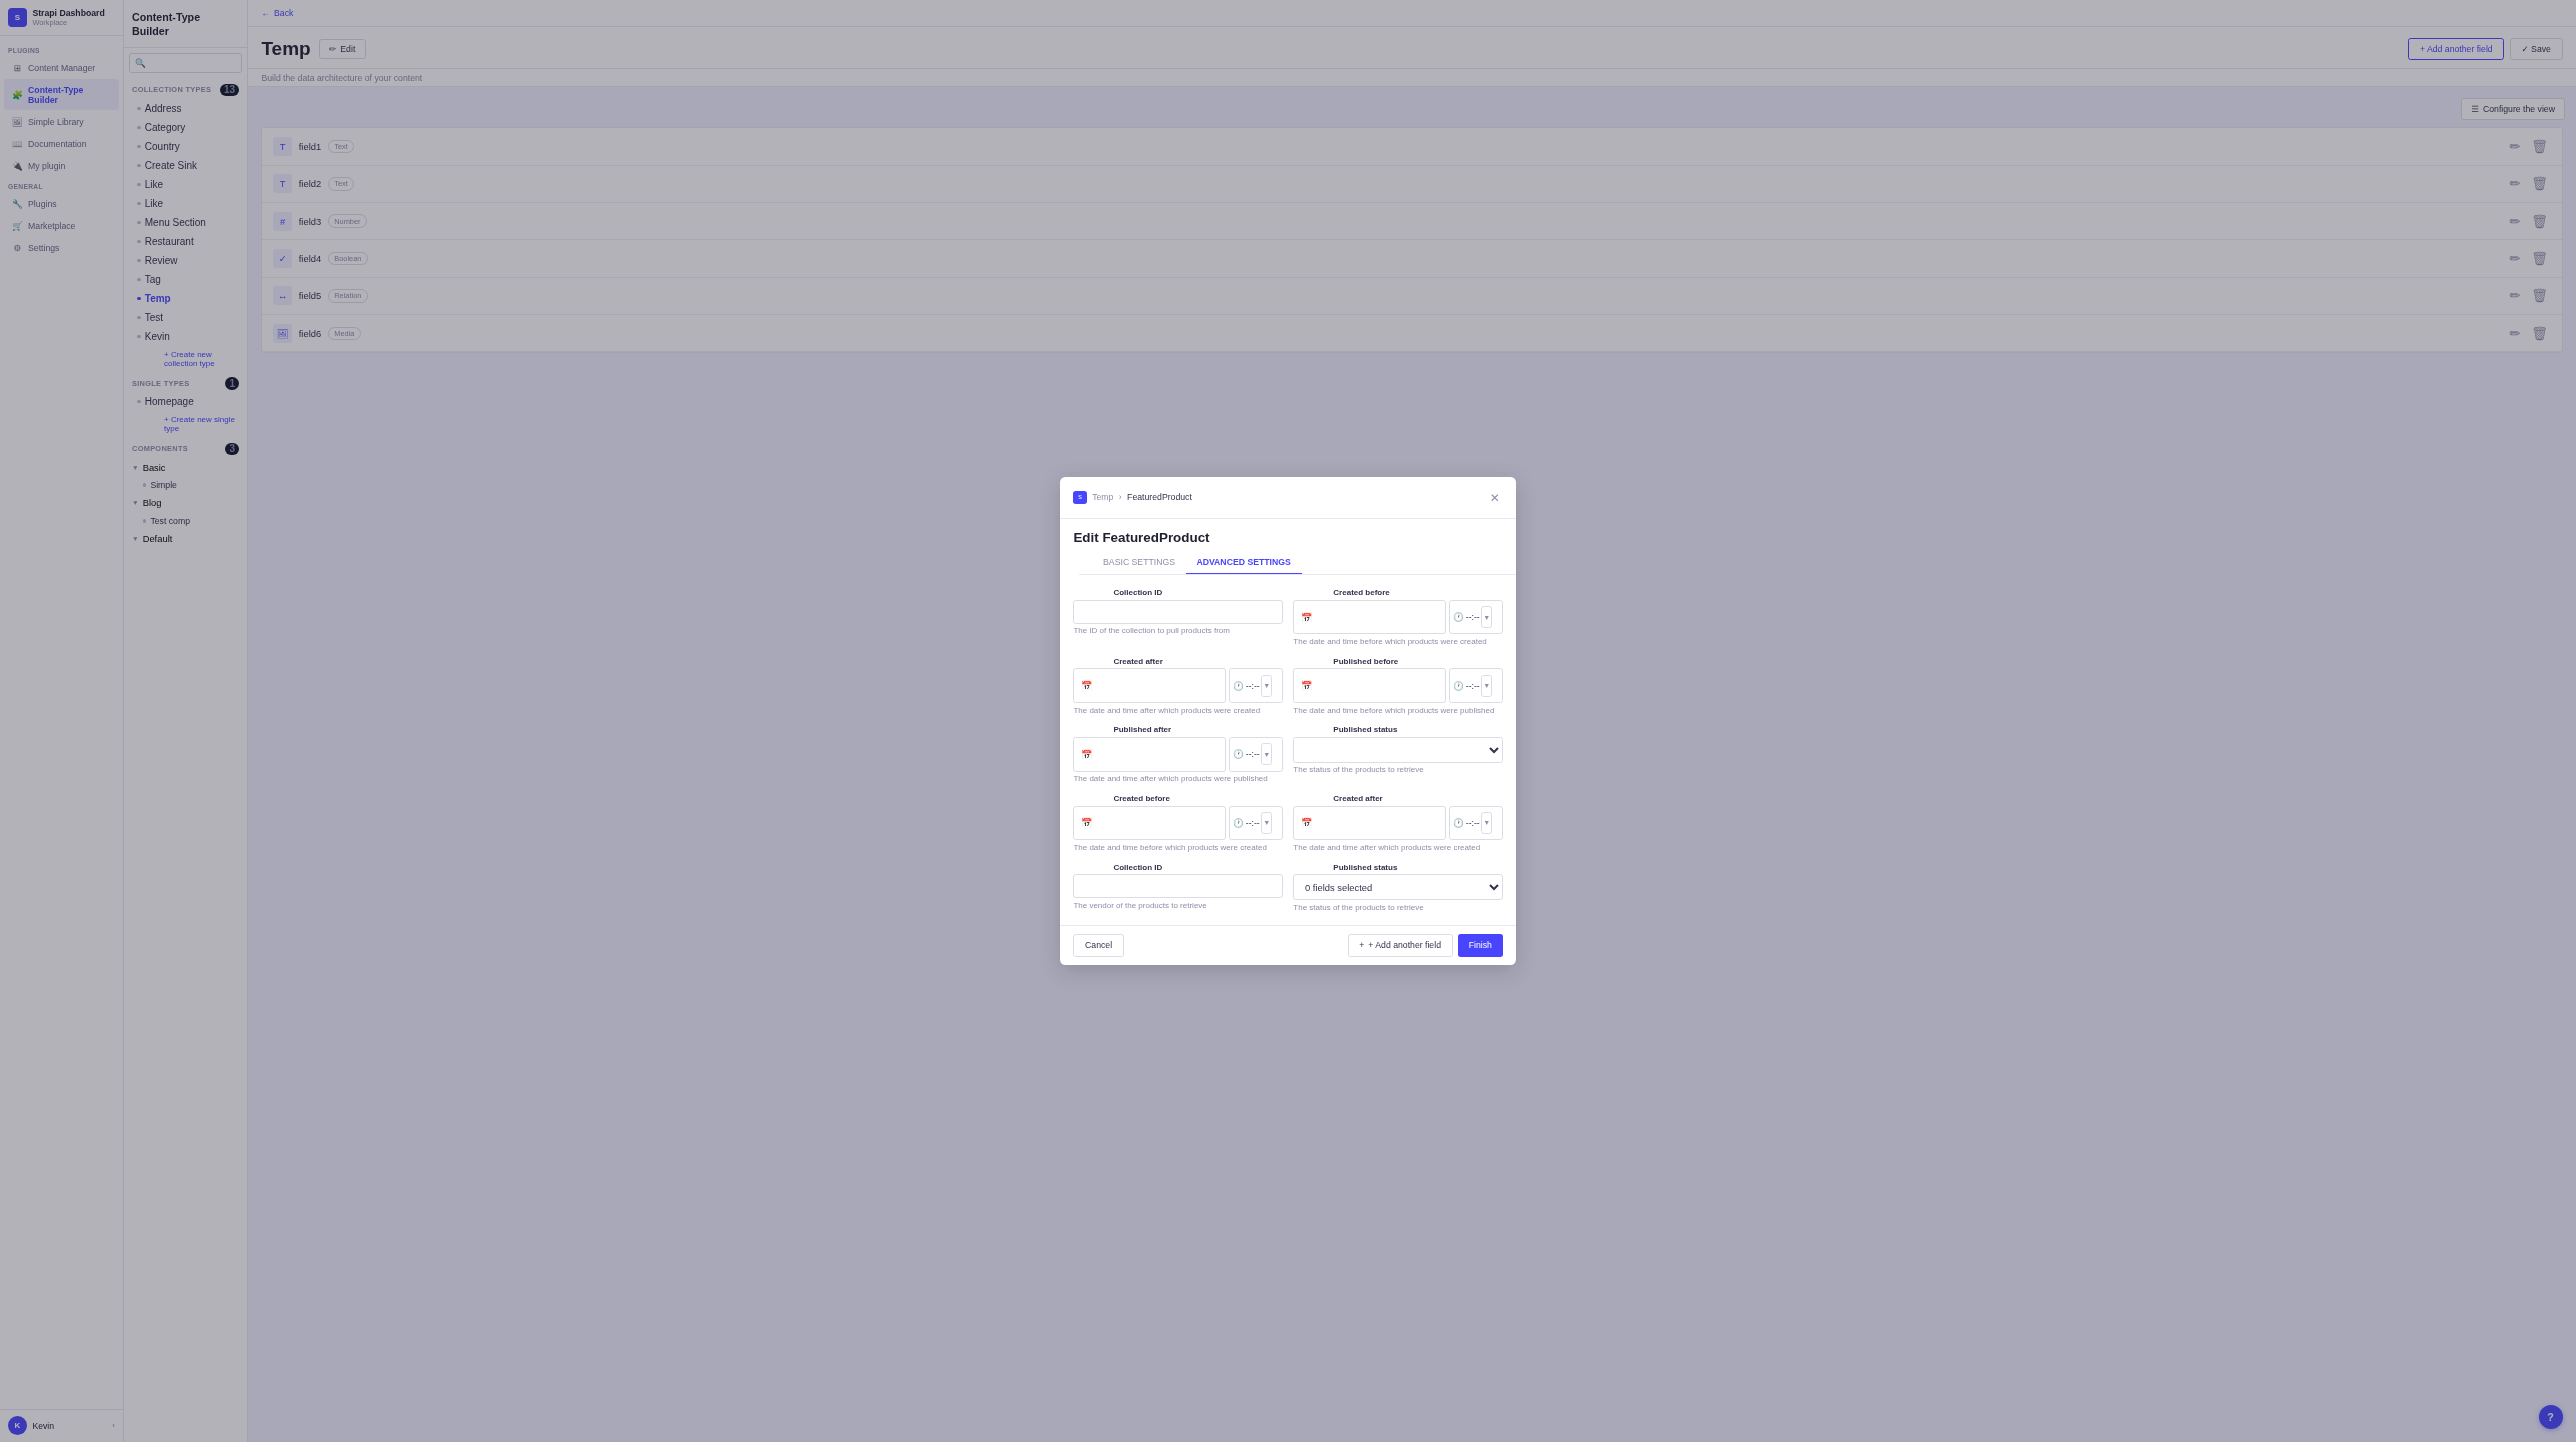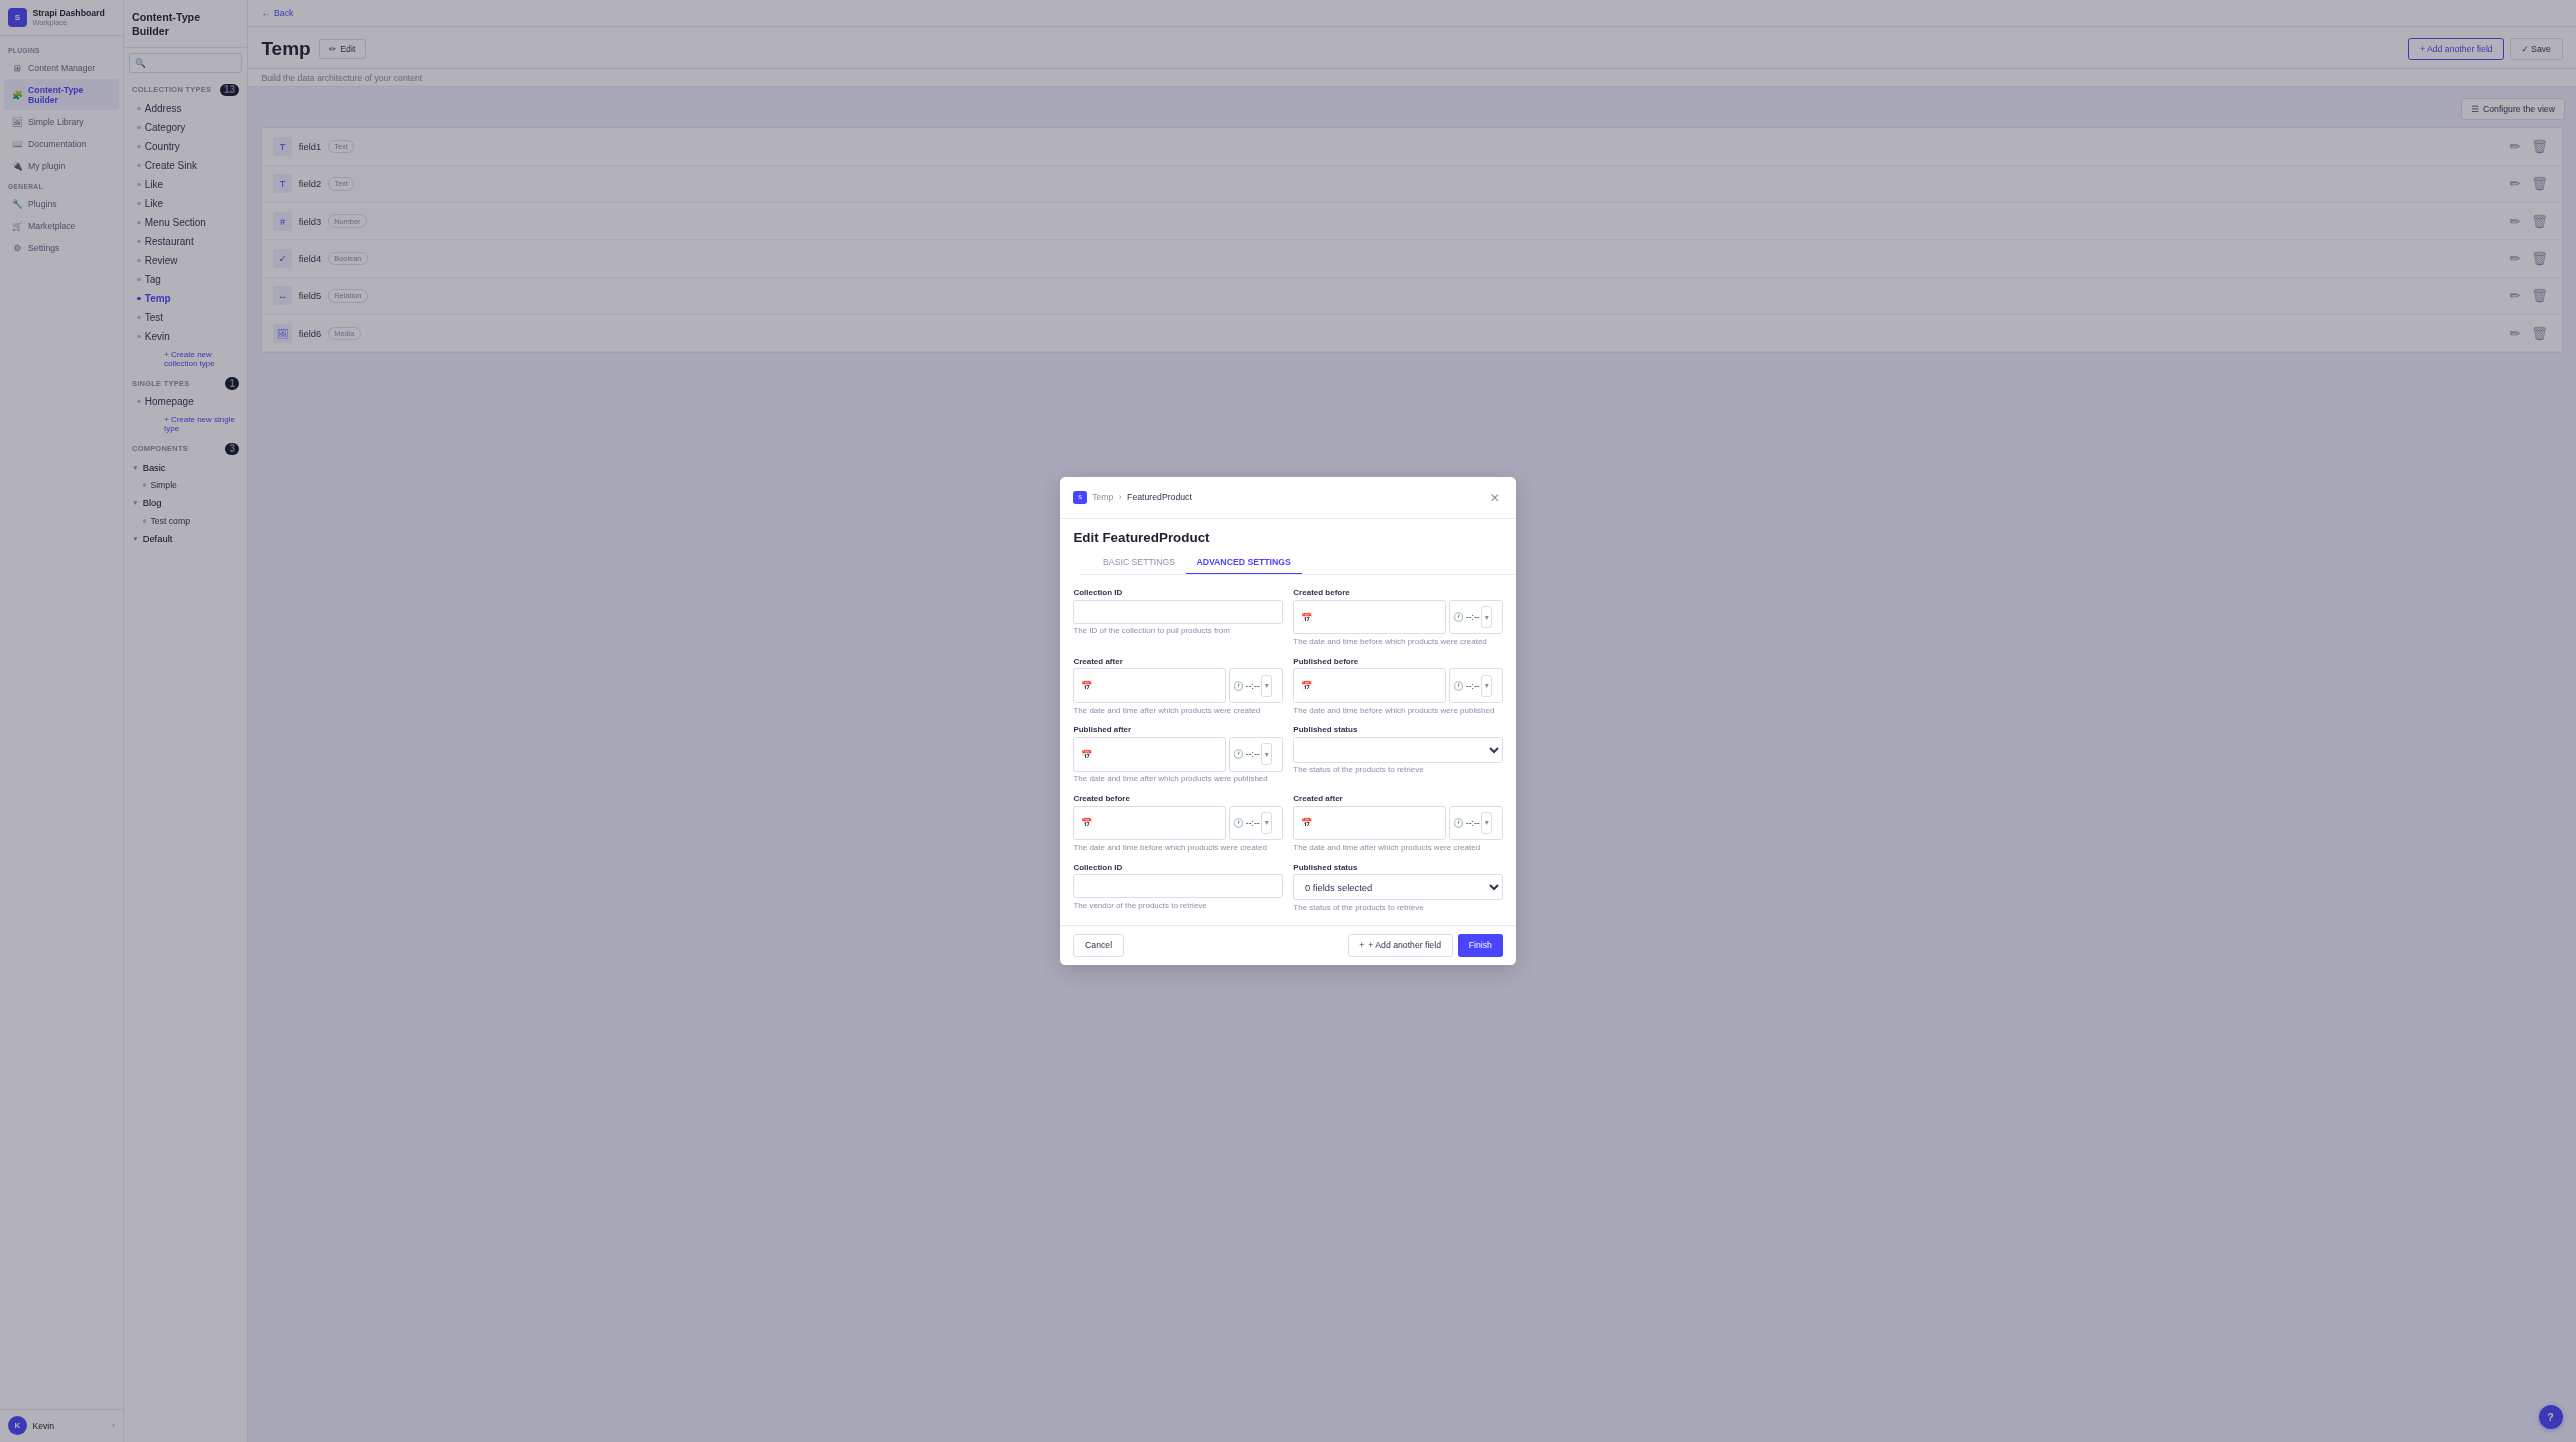--- a/index.html
+++ b/index.html
@@ -74,21 +74,21 @@
     .modal-breadcrumb-current { color: #32324d; font-weight: 500; }
     .modal-close { background: none; border: none; cursor: pointer; color: #8e8ea9; font-size: 12px; padding: 2.7px; }
     .modal-title-area { padding: 10.7px 13.4px 5.4px; }
     .modal-title { font-size: 13.4px; font-weight: 700; color: #212134; }
     .modal-tabs { display: flex; border-bottom: 0.7px solid #e8e8f0; padding: 0 13.4px; margin-left: 19px; }
     .modal-tab { padding: 6.7px 10.7px; font-size: 8.7px; color: #8e8ea9; cursor: pointer; border-bottom: 1.3px solid transparent; margin-bottom: -0.7px; }
     .modal-tab.active { color: #4945ff; border-bottom-color: #4945ff; font-weight: 600; }
     .modal-body { padding: 13.4px; overflow-y: auto; flex: 1; }
     .form-grid { display: grid; grid-template-columns: 1fr 1fr; gap: 10.7px; }
     .form-group { display: flex; flex-direction: column; gap: 2.7px; }
-    .form-label { font-size: 8px; font-weight: 600; color: #32324d; }
+    .form-label { font-size: 8px; font-weight: 600; color: #32324d; margin-left: 40px; }
     .form-input { padding: 5.4px 6.7px; border: 0.7px solid #dcdce4; border-radius: 2.7px; font-size: 9.4px; color: #32324d; background: #fff; outline: none; }
     .form-hint { font-size: 8px; color: #8e8ea9; }
     .datetime-row { display: grid; grid-template-columns: 1fr auto; gap: 2.7px; }
     .time-input { padding: 5.4px 4px; border: 0.7px solid #dcdce4; border-radius: 2.7px; font-size: 8.7px; color: #32324d; background: #fff; width: 54px; display: flex; align-items: center; gap: 1.3px; }
     .time-dropdown { padding: 5.4px 2.7px; border: 0.7px solid #dcdce4; border-radius: 2.7px; background: #fff; color: #8e8ea9; font-size: 8px; cursor: pointer; }
     .select-input { padding: 5.4px 6.7px; border: 0.7px solid #dcdce4; border-radius: 2.7px; font-size: 9.4px; color: #32324d; background: #fff; width: 100%; cursor: pointer; }
     .date-input-wrapper { display: flex; align-items: center; gap: 2.7px; border: 0.7px solid #dcdce4; border-radius: 2.7px; padding: 5.4px 6.7px; background: #fff; }
     .date-input-wrapper input { border: none; outline: none; font-size: 9.4px; color: #32324d; background: transparent; flex: 1; }
     .cal-icon { color: #8e8ea9; font-size: 9.4px; }
     .modal-footer { padding: 8px 13.4px; border-top: 0.7px solid #e8e8f0; display: flex; align-items: center; justify-content: space-between; }

